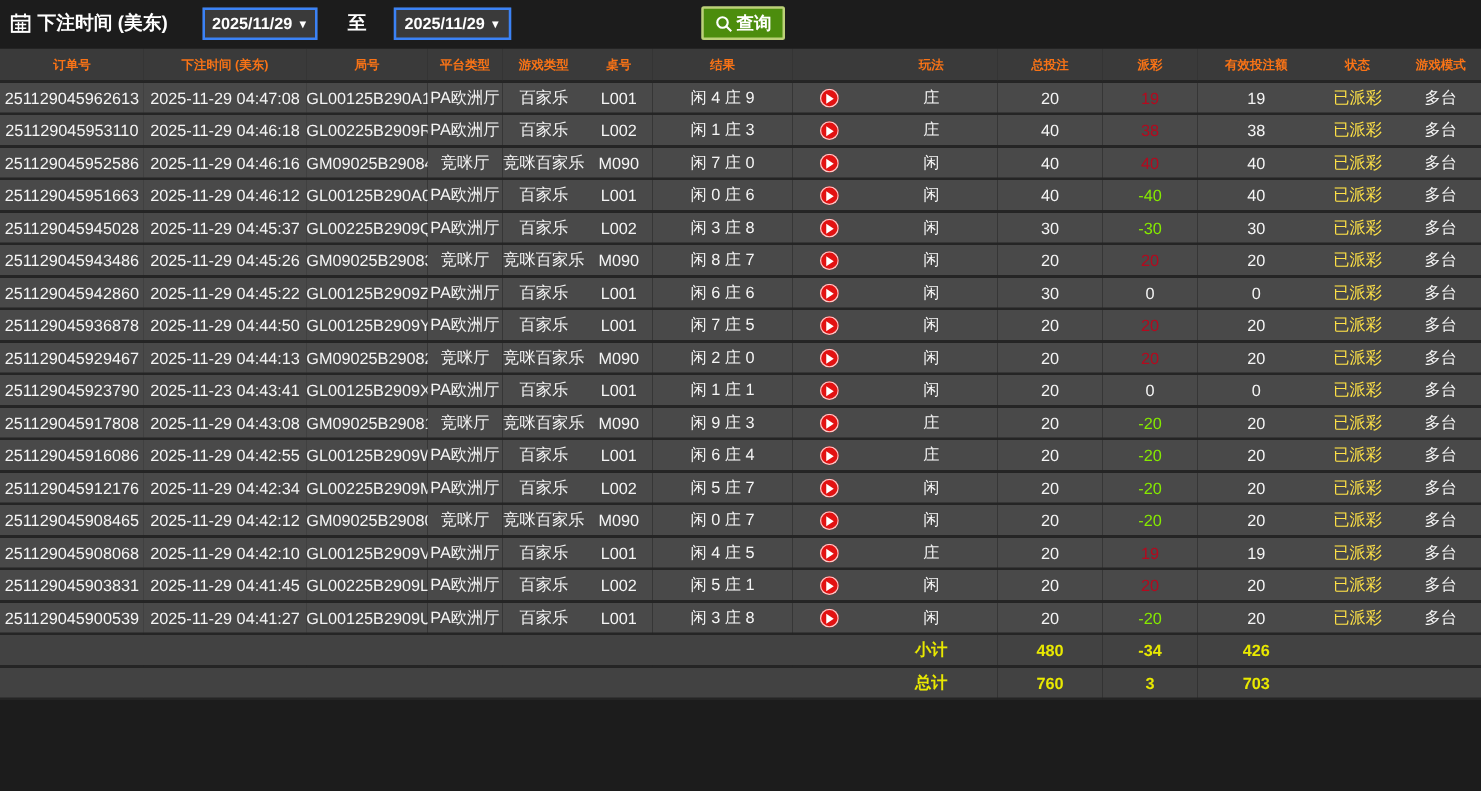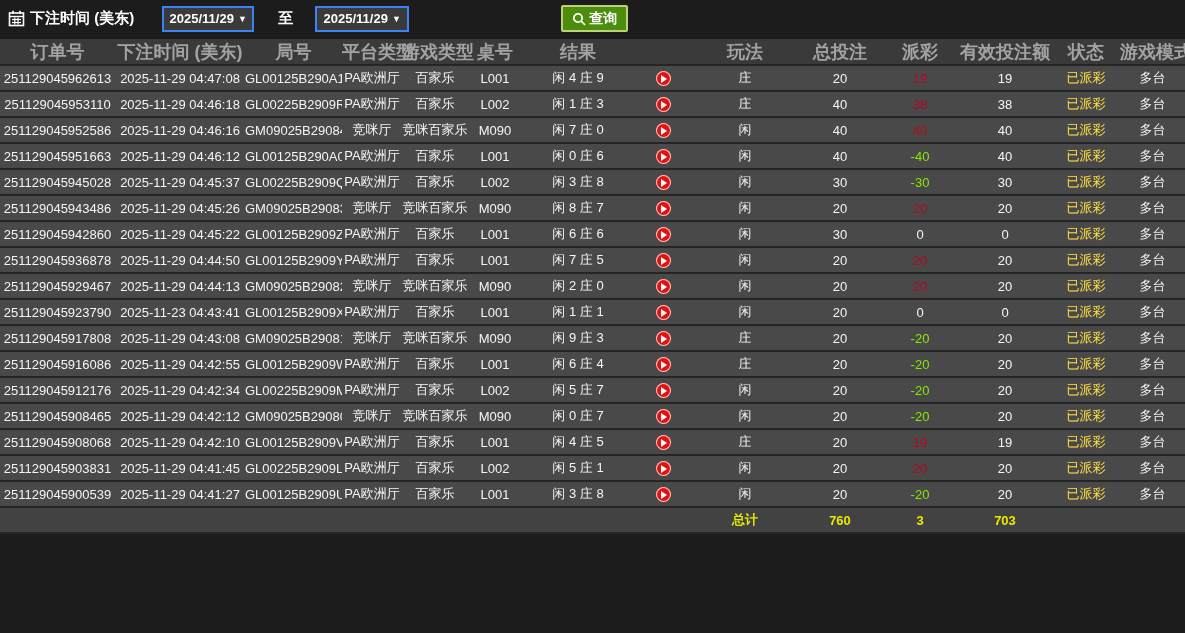--- a/index.html
+++ b/index.html
@@ -14,21 +14,21 @@
   .date-box .arrow{font-size:9px;}
   .to-label{margin-left:24px;font-size:15px;font-weight:bold;}
   .date-box.second{margin-left:22px;width:90px;}
   .query-btn{margin-left:152px;height:23px;padding:0 9px;background:#4c8d0d;border:2px solid #bcd178;
     border-radius:2px;color:#fff;font-size:14px;font-weight:bold;display:flex;align-items:center;
     gap:3px;cursor:pointer;}
   .mag-icon{width:14px;height:14px;}
   
   .tablewrap{margin-top:2px;background:#252525;}
   table{width:1185px;border-collapse:collapse;table-layout:fixed;}
-  th{background:#3a3a3a;color:#a3a3a3;font-size:18px;font-weight:bold;height:21px;
+  th{background:#3a3a3a;color:#f97316;font-size:10px;font-weight:bold;height:21px;
      border-bottom:2px solid #252525;padding:0;white-space:nowrap;}
   td{background:#494949;color:#f5f5f5;font-size:13px;text-align:center;height:24px;
      border-bottom:2px solid #252525;padding:0;white-space:nowrap;overflow:hidden;}
   tr{height:26px;}
   td.pos{color:#b5091e;}
   td.neg{color:#86e900;}
   td.zero{color:#f5f5f5;}
   td.status{color:#fde047;}
   .play-icon{display:inline-flex;width:15px;height:15px;border-radius:50%;background:#e31212;
      align-items:center;justify-content:center;vertical-align:middle;cursor:pointer;
@@ -410,20 +410,29 @@
           <td>20</td>
           <td class="neg">-20</td>
           <td>20</td>
           <td class="status">已派彩</td>
           <td>多台</td>
         </tr>
       </tbody>
   <tfoot>
     <tr class="footer">
       <td colspan="8"></td>
+      <td>小计</td>
+      <td>480</td>
+      <td>-34</td>
+      <td>426</td>
+      <td></td>
+      <td></td>
+    </tr>
+    <tr class="footer">
+      <td colspan="8"></td>
       <td>总计</td>
       <td>760</td>
       <td>3</td>
       <td>703</td>
       <td></td>
       <td></td>
     </tr>
   </tfoot>
 </table>
 </div>

